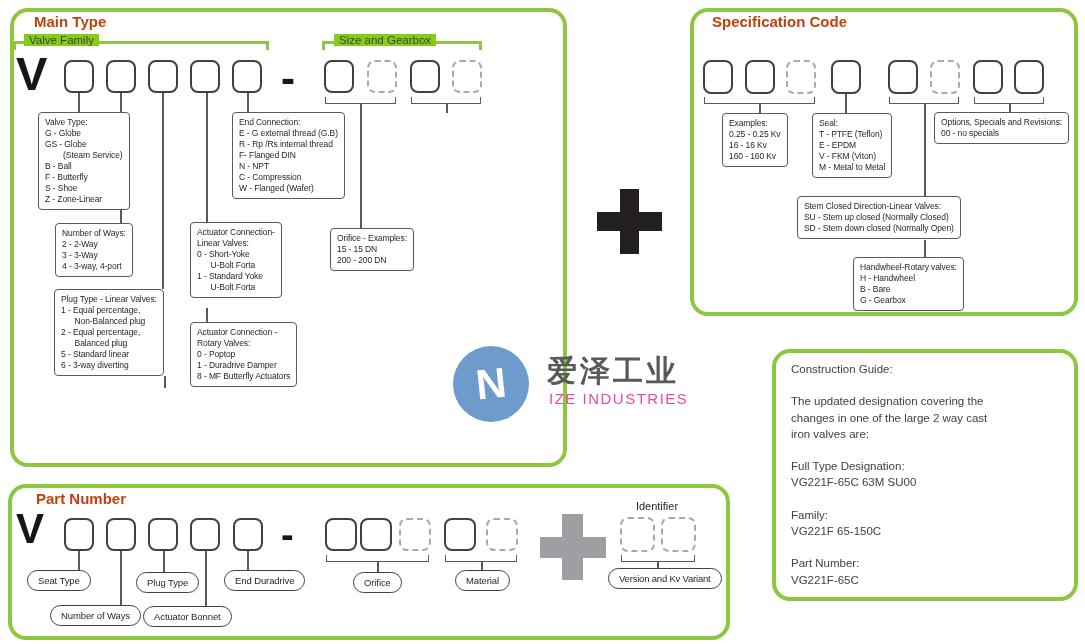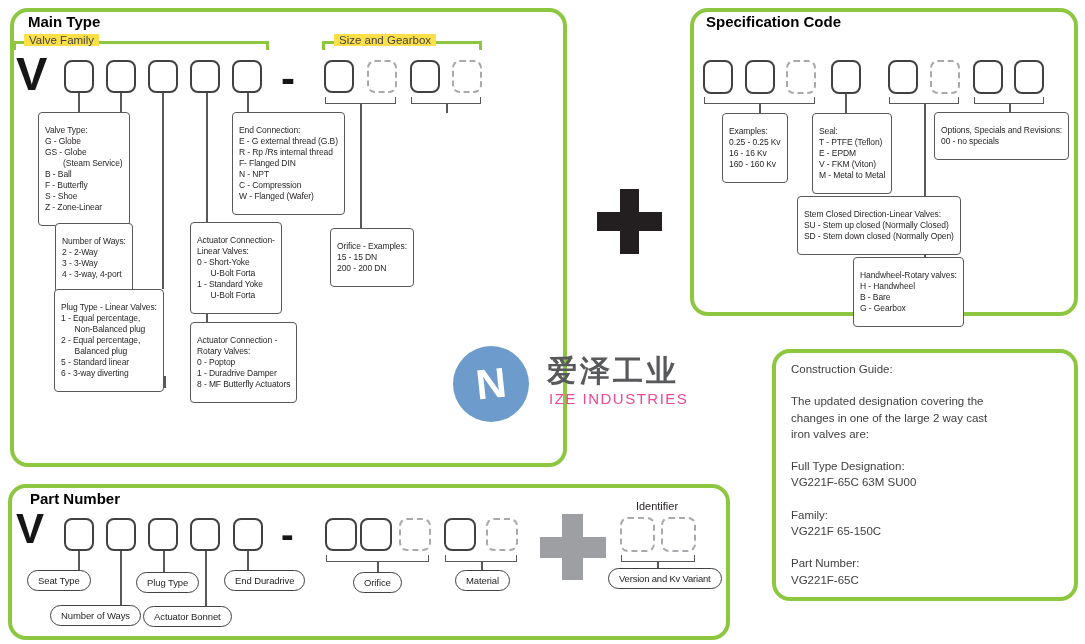--- a/index.html
+++ b/index.html
@@ -4,47 +4,47 @@
 <style>
   * { margin:0; padding:0; box-sizing:border-box; }
   html,body { background:#ffffff; }
   #canvas {
     position:relative; width:1085px; height:644px; background:#fff;
     font-family:"Liberation Sans", sans-serif; color:#231f20; overflow:hidden;
   }
   .panel {
     position:absolute; background:#fff; border:4px solid #8dc63f; border-radius:18px;
   }
-  .panel-title { position:absolute; font-size:15px; font-weight:bold; color:#000000; white-space:nowrap; }
+  .panel-title { position:absolute; font-size:15px; font-weight:bold; color:#c2410c; white-space:nowrap;margin-left:6px; }
   .bigV { position:absolute; font-size:47px; font-weight:bold; color:#161616; line-height:1; letter-spacing:-2px; }
   .dash { position:absolute; font-size:42px; font-weight:bold; color:#161616; line-height:1; }
   .codebox {
     position:absolute; width:30px; height:33px; background:#fff;
     border:2px solid #414042; border-radius:8px;
   }
   .codebox.dashed { border:2px dashed #a7a9ac; }
   .callout {
     position:absolute; background:#fff; border:1.5px solid #58595b; border-radius:4px;
-    font-size:8.5px; line-height:11px; color:#231f20; padding:12px 6px;
+    font-size:8.5px; line-height:11px; color:#231f20; padding:4px 6px;
     white-space:pre; letter-spacing:-0.1px;
   }
   .oval {
     position:absolute; background:#fff; border:1.5px solid #414042; border-radius:14px;
     font-size:9.5px; color:#231f20; padding:4px 10px; white-space:nowrap; letter-spacing:-0.1px;
   }
   .vline { position:absolute; width:1.5px; background:#58595b; }
   .bracket-under {
     position:absolute; height:7px;
     border-left:1.5px solid #58595b; border-right:1.5px solid #58595b; border-bottom:1.5px solid #58595b;
   }
   .bracket-top {
     position:absolute; height:9px;
     border-top:3px solid #8dc63f; border-left:3px solid #8dc63f; border-right:3px solid #8dc63f;
   }
-  .bracket-label { position:absolute; background:#fde047; font-size:11.5px; color:#414042; padding:0 5px; white-space:nowrap; }
+  .bracket-label { position:absolute; background:#84cc16; font-size:11.5px; color:#414042; padding:0 5px; white-space:nowrap; }
   .plusbar { position:absolute; background:#231f20; }
   .plusbar.gray { background:#9d9fa2; }
   .logo-circle {
     position:absolute; left:453px; top:346px; width:76px; height:76px;
     border-radius:50%; background:#6d9bcb; display:flex; align-items:center; justify-content:center;
   }
   .logo-n { font-size:42px; font-weight:bold; color:#fff; transform:rotate(-6deg); line-height:1; }
   .logo-cn { position:absolute; left:547px; top:351px; font-size:30px; font-weight:bold; color:#58595b; letter-spacing:3px; white-space:nowrap; }
   .logo-en { position:absolute; left:549px; top:390px; font-size:15px; color:#ec4899; letter-spacing:1.5px; white-space:nowrap; }
   .guide-text { position:absolute; left:791px; top:361px; font-size:11.5px; line-height:16.2px; color:#414042; white-space:pre; }

